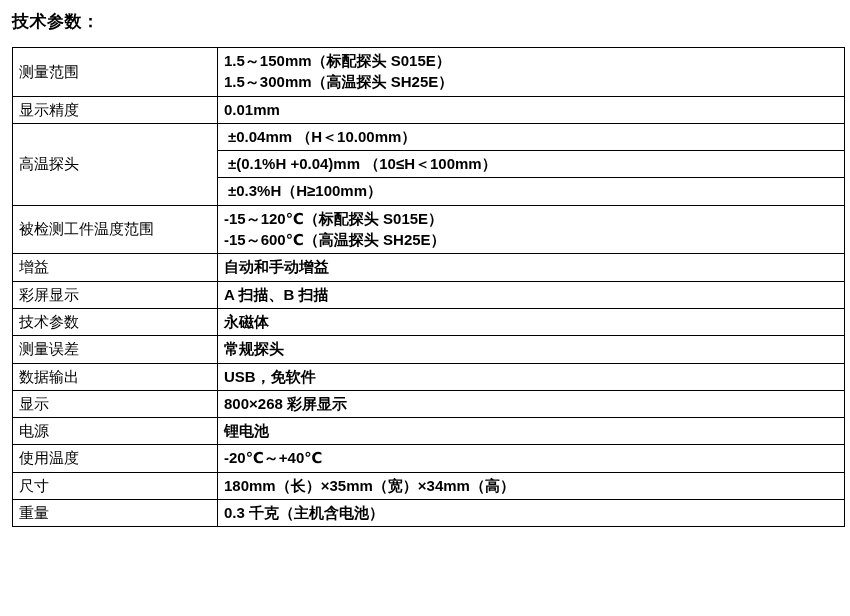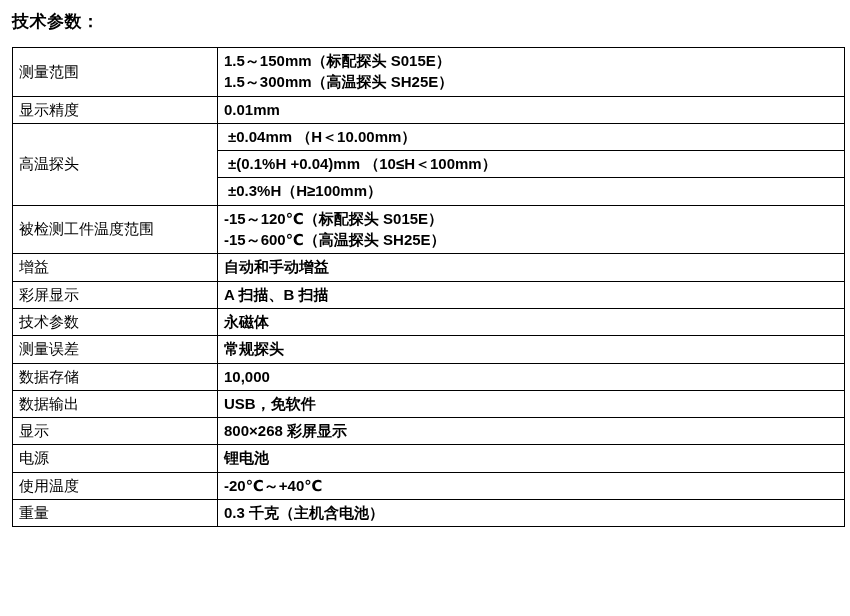--- a/index.html
+++ b/index.html
@@ -144,24 +144,20 @@
         <td class="label">技术参数</td>
         <td class="value">永磁体</td>
       </tr>
 
 
       <tr>
         <td class="label">测量误差</td>
         <td class="value">常规探头</td>
       </tr>
 
-      <tr>
-        <td class="label">数据存储</td>
-        <td class="value">10,000</td>
-      </tr>
 
       <tr>
         <td class="label">数据输出</td>
         <td class="value">USB，免软件</td>
       </tr>
 
       <tr>
         <td class="label">显示</td>
         <td class="value">800×268 彩屏显示</td>
       </tr>
@@ -169,20 +165,24 @@
       <tr>
         <td class="label">电源</td>
         <td class="value">锂电池</td>
       </tr>
 
       <tr>
         <td class="label">使用温度</td>
         <td class="value">-20℃～+40℃</td>
       </tr>
 
+      <tr>
+        <td class="label">尺寸</td>
+        <td class="value">180mm（长）×35mm（宽）×34mm（高）</td>
+      </tr>
 
       <tr>
         <td class="label">重量</td>
         <td class="value">0.3 千克（主机含电池）</td>
       </tr>
 
     </tbody>
   </table>
 </div>
 

